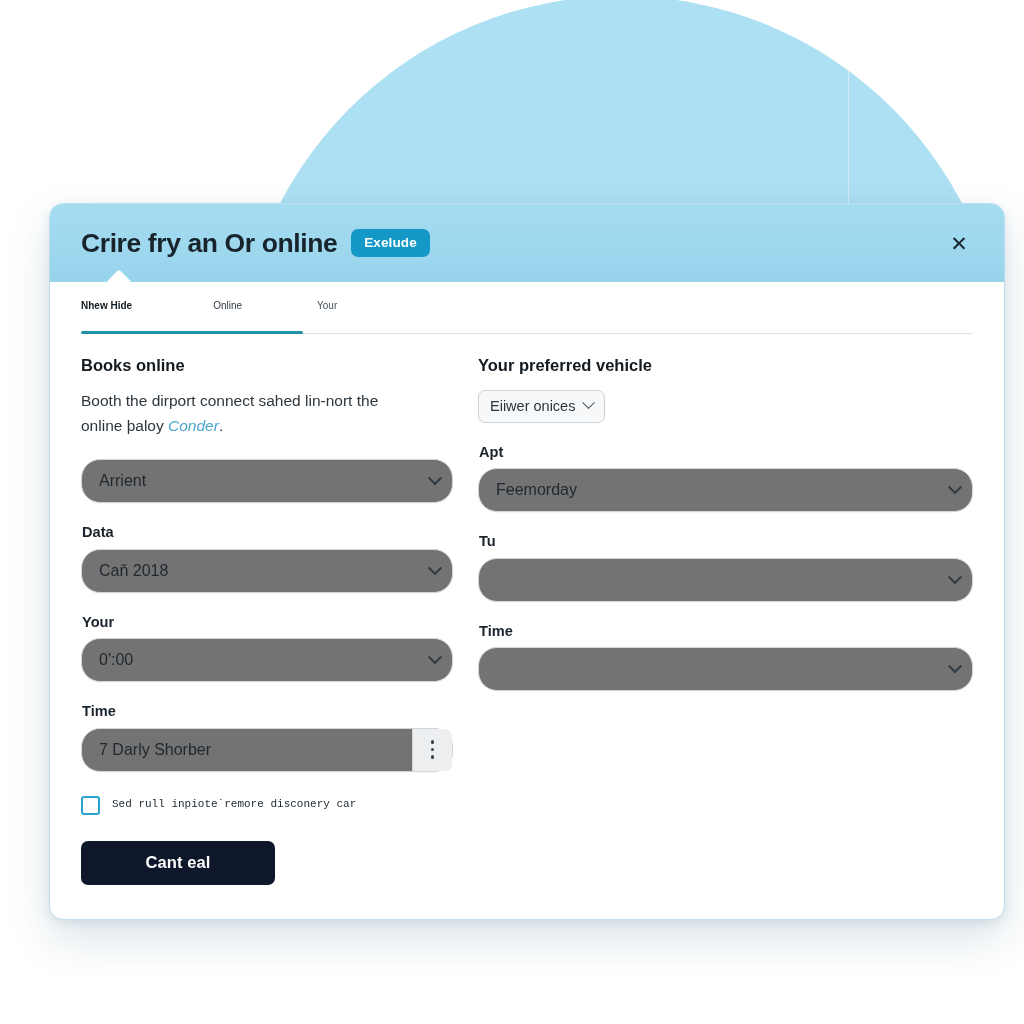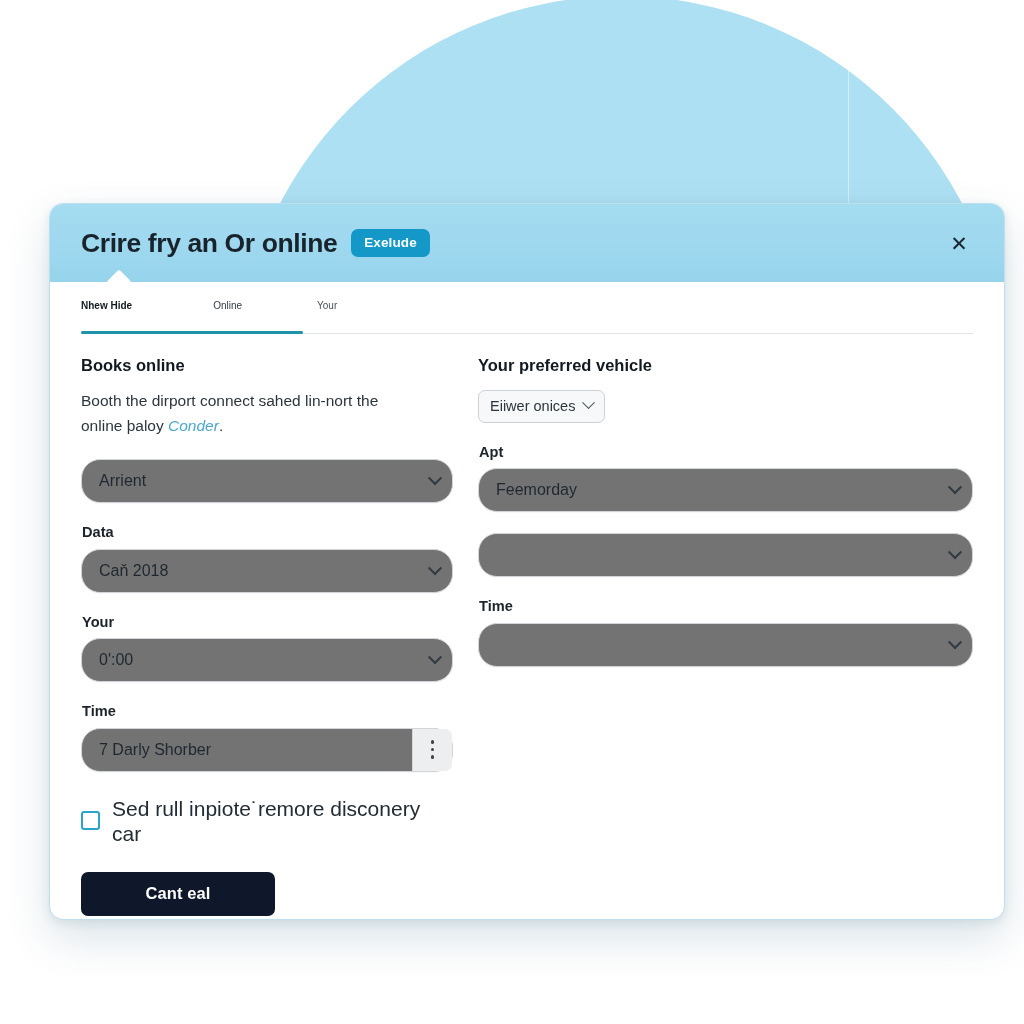--- a/index.html
+++ b/index.html
@@ -311,24 +311,25 @@
   .checkbox-box {
     width: 19px;
     height: 19px;
     border: 2px solid #2ba3cf;
     border-radius: 3px;
     background: #ffffff;
     flex: 0 0 auto;
     cursor: pointer;
   }
   .checkbox-label {
-    font-size: 21px;
+    font-size: 11px;
     color: #222c34;
     line-height: 1.2;
     cursor: pointer;
+    font-family: Liberation Mono, monospace;
   }
   .primary-btn {
     margin-top: 26px;
     width: 194px;
     height: 44px;
     background: #0f172a;
     color: #ffffff;
     border: none;
     border-radius: 7px;
     font-size: 16.5px;
@@ -442,20 +443,21 @@
           <div class="field-label">Apt</div>
           <div class="control">
             <div class="value">Feemorday</div>
             <div class="chev">
                 <i></i>
               </div>
           </div>
         </div>
 
         <div class="field">
+          <div class="field-label">Tu</div>
           <div class="control">
             <div class="value empty"></div>
             <div class="chev">
                 <i></i>
               </div>
           </div>
         </div>
 
         <div class="field">
           <div class="field-label">Time</div>

